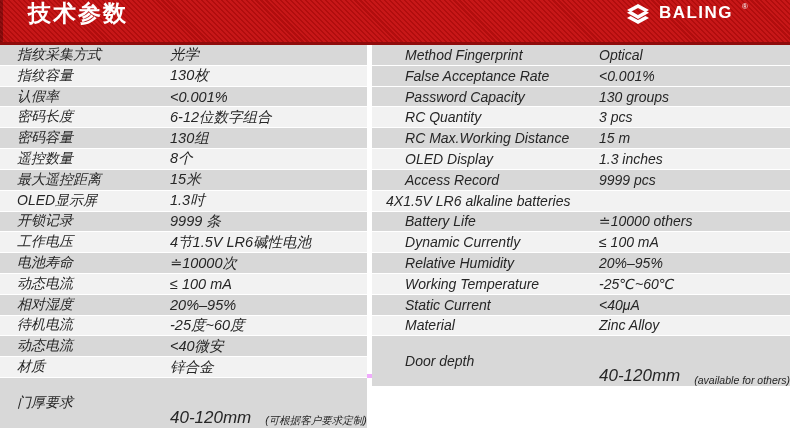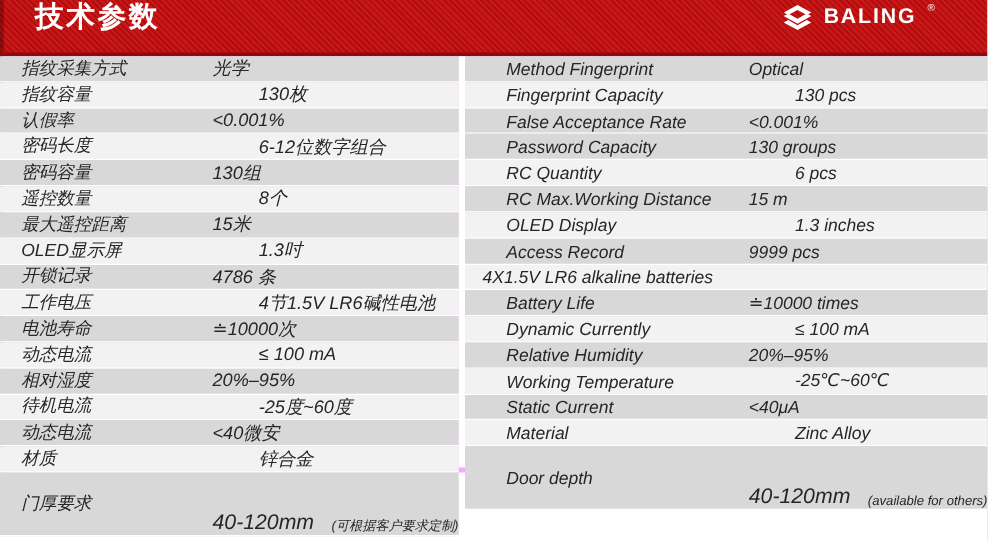--- a/index.html
+++ b/index.html
@@ -33,21 +33,21 @@
     box-shadow:inset 2px 0 0 rgba(45,45,45,0.8), inset -2px 0 0 #fafafa;
     font-style:italic;
   }
   .spec-table{display:grid;grid-template-rows:repeat(17,1fr);height:384px;}
   .spec-table.cn{width:386px;}
   .divider{width:5px;background:#fff;}
   .spec-table.en{flex:1;}
 
   .row{display:flex;align-items:center;border-bottom:1px solid #fff;color:var(--text);}
   .row.gray{background:var(--row-gray);}
-  .row.light{background:var(--row-light);gap:37px;}
+  .row.light{background:var(--row-light);}
 
   .cn .row{padding-left:17px;}
   .cn .label{width:153px;font-size:14px;}
   .cn .value{font-size:14.5px;}
   .en .row{padding-left:14px;}
   .en .label{width:194px;font-size:14px;margin-left:19px;}
   .en .value{font-size:14px;}
 
   .value{display:flex;align-items:flex-end;white-space:nowrap;}
   .value.big .v{font-size:17px;margin-top:30px;}
@@ -133,21 +133,21 @@
     <span class="label">OLED显示屏</span>
     <span class="value">
       <span class="v">1.3吋</span>
 
     </span>
   </div>
 
   <div class="row gray">
     <span class="label">开锁记录</span>
     <span class="value">
-      <span class="v">4786 条</span>
+      <span class="v">9999 条</span>
 
     </span>
   </div>
 
   <div class="row light">
     <span class="label">工作电压</span>
     <span class="value">
       <span class="v">4节1.5V LR6碱性电池</span>
 
     </span>
@@ -212,27 +212,20 @@
     <div class="divider"></div>
     <section class="spec-table en" id="table-en">
   <div class="row gray">
     <span class="label">Method Fingerprint</span>
     <span class="value">
       <span class="v">Optical</span>
 
     </span>
   </div>
 
-  <div class="row light">
-    <span class="label">Fingerprint Capacity</span>
-    <span class="value">
-      <span class="v">130 pcs</span>
-
-    </span>
-  </div>
 
   <div class="row gray">
     <span class="label">False Acceptance Rate</span>
     <span class="value">
       <span class="v">&lt;0.001%</span>
 
     </span>
   </div>
 
 
@@ -240,21 +233,21 @@
     <span class="label">Password Capacity</span>
     <span class="value">
       <span class="v">130 groups</span>
 
     </span>
   </div>
 
   <div class="row light">
     <span class="label">RC Quantity</span>
     <span class="value">
-      <span class="v">6 pcs</span>
+      <span class="v">3 pcs</span>
 
     </span>
   </div>
 
   <div class="row gray">
     <span class="label">RC Max.Working Distance</span>
     <span class="value">
       <span class="v">15 m</span>
 
     </span>
@@ -279,21 +272,21 @@
   <div class="row light">
     <span class="value">
       <span class="v">4X1.5V LR6 alkaline batteries</span>
 
     </span>
   </div>
 
   <div class="row gray">
     <span class="label">Battery Life</span>
     <span class="value">
-      <span class="v">≐10000 times</span>
+      <span class="v">≐10000 others</span>
 
     </span>
   </div>
 
   <div class="row light">
     <span class="label">Dynamic Currently</span>
     <span class="value">
       <span class="v">≤ 100 mA</span>
 
     </span>

